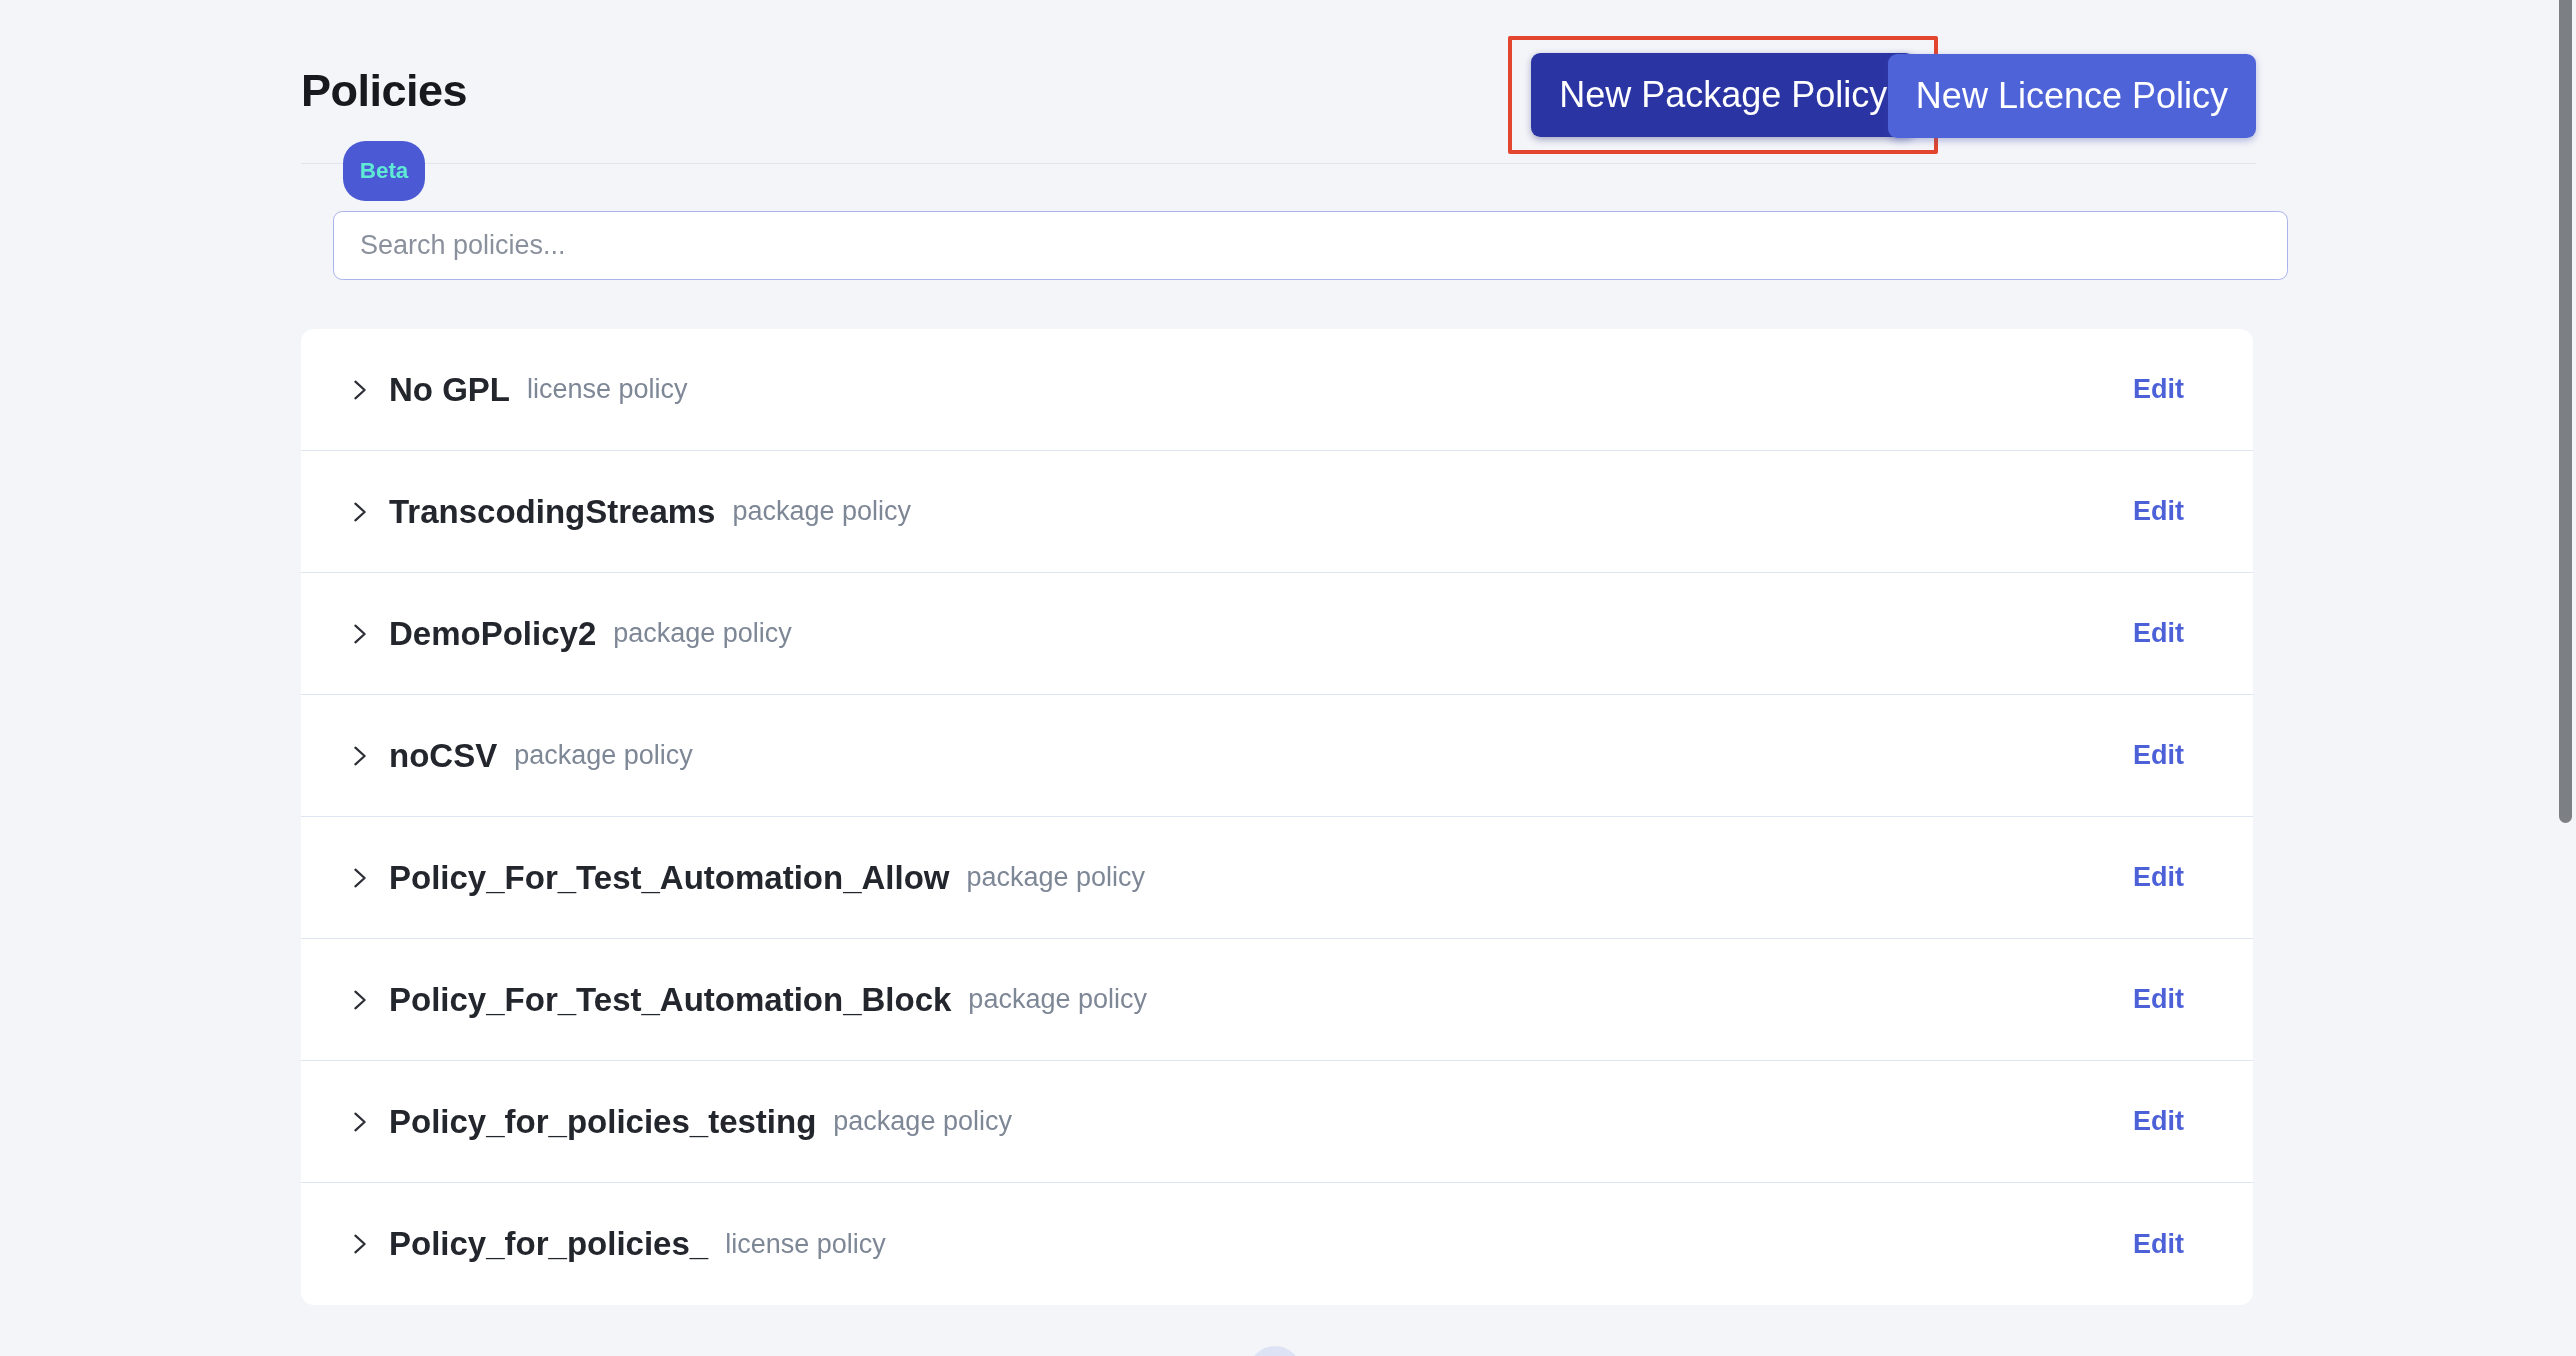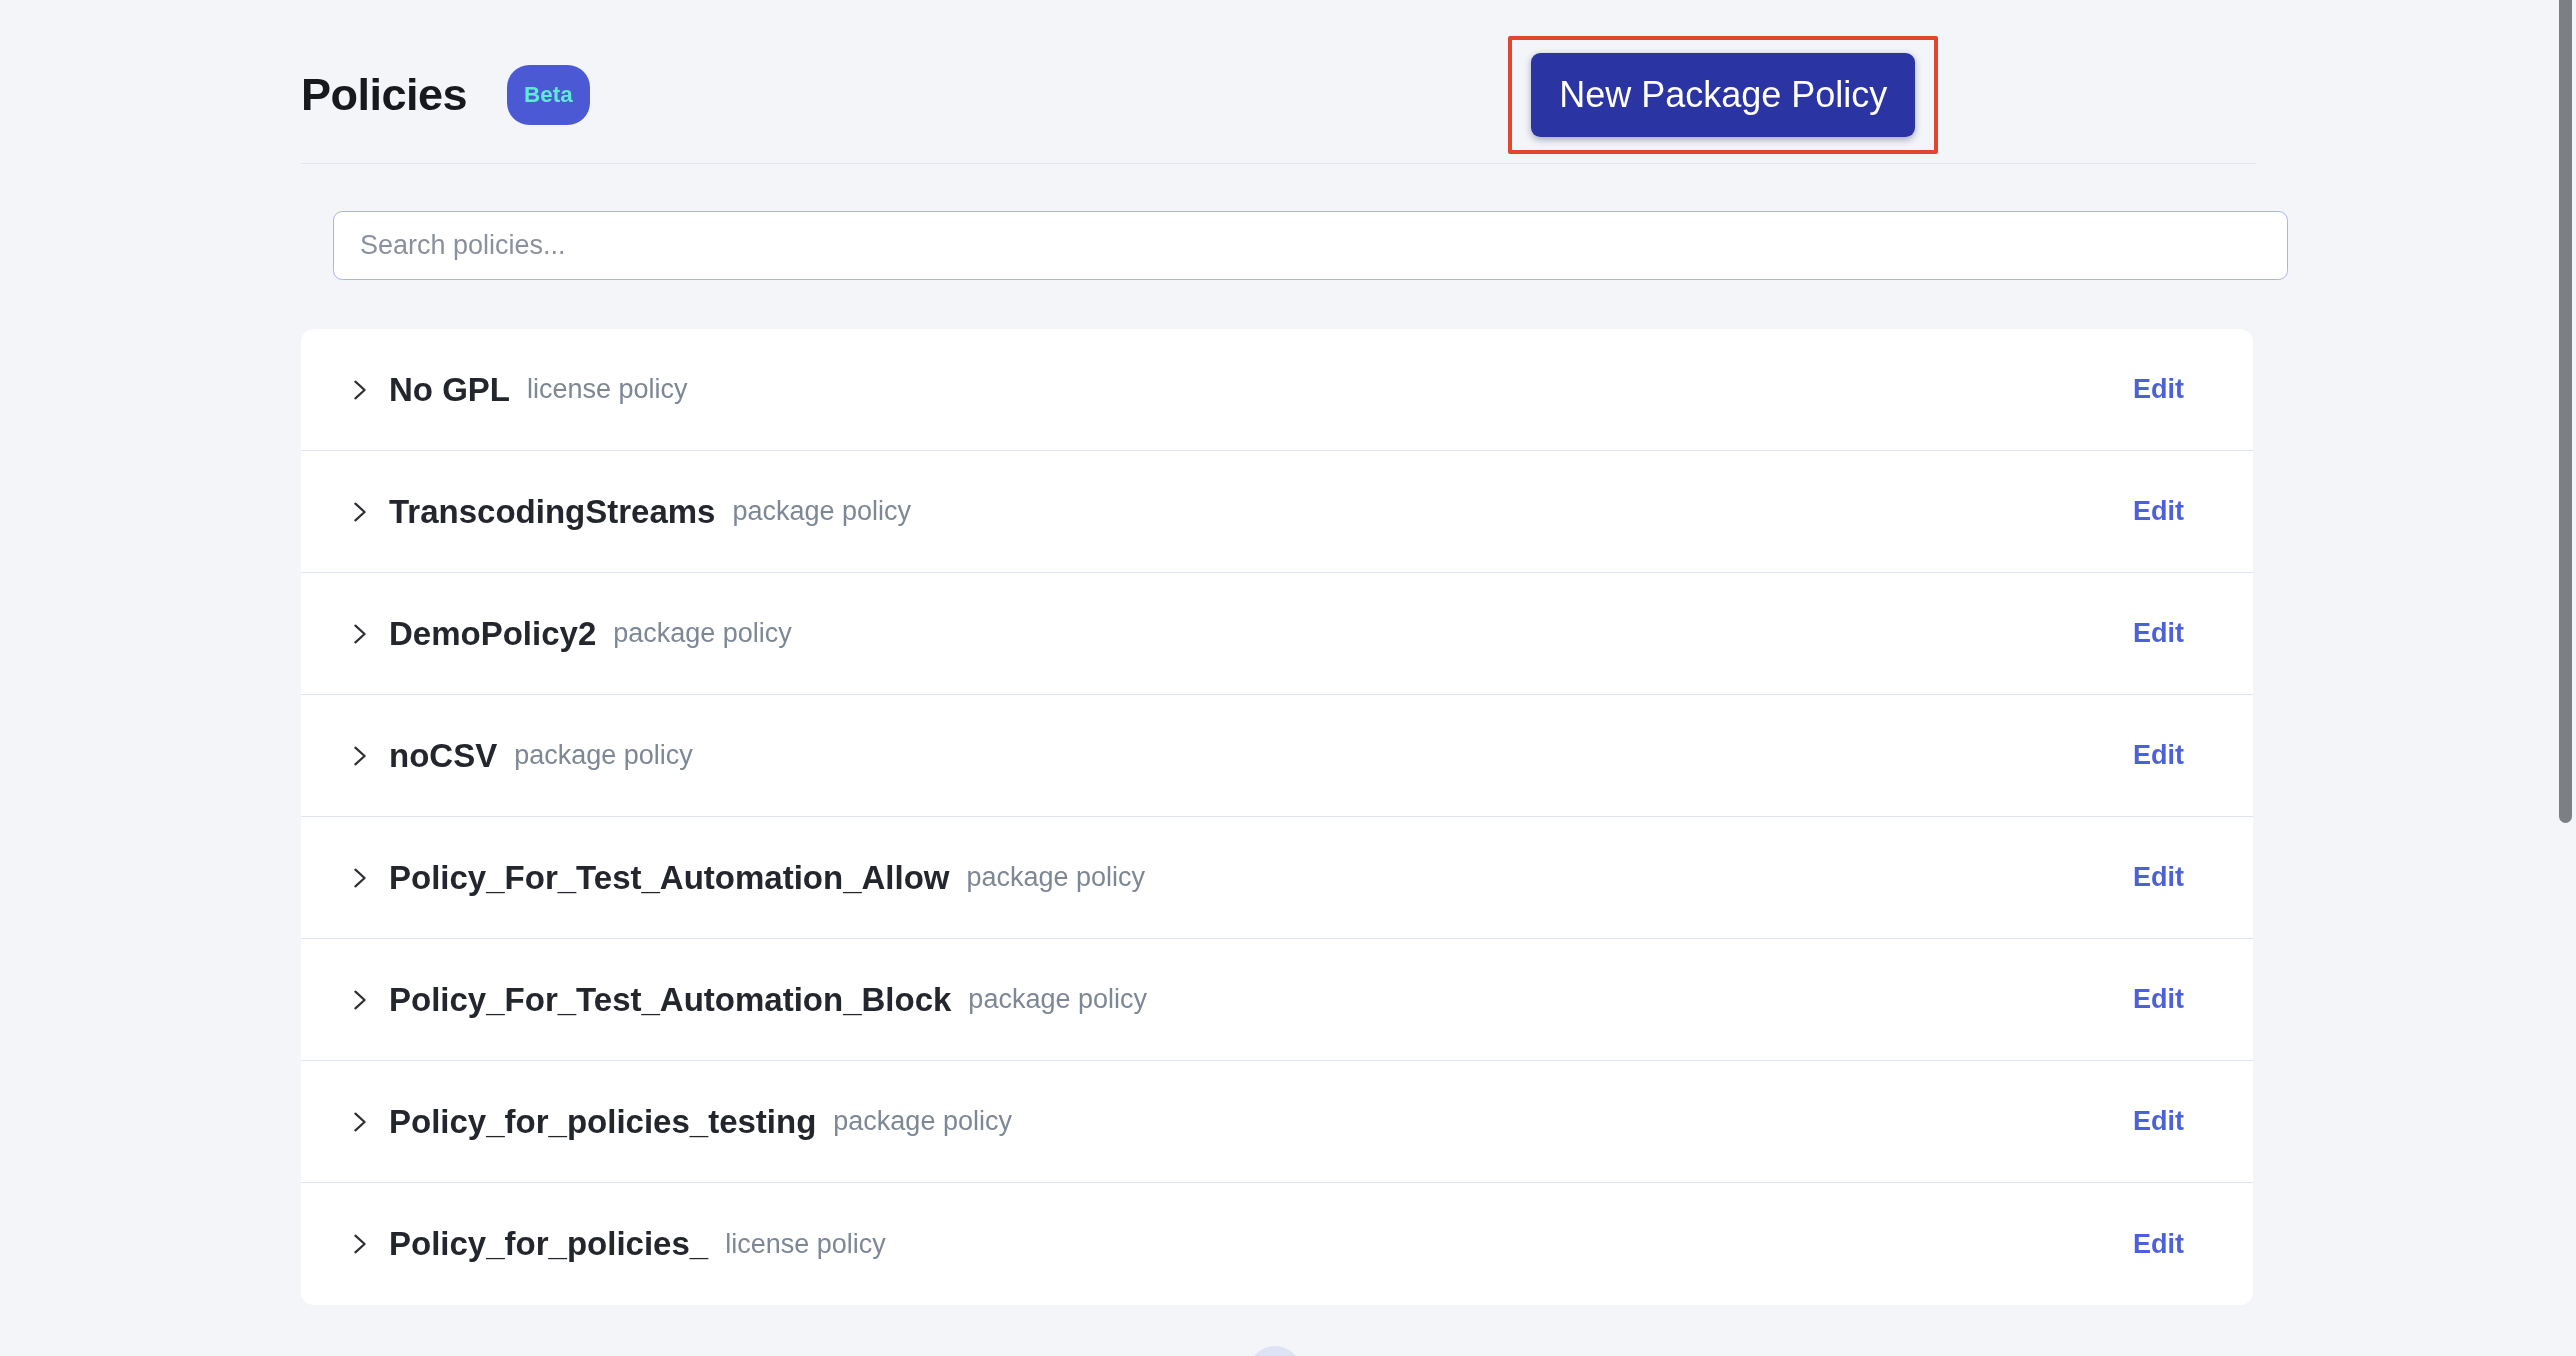--- a/index.html
+++ b/index.html
@@ -19,21 +19,21 @@
     font-family: "Liberation Sans", "DejaVu Sans", sans-serif;
     background: var(--page-bg);
     color: #23262d;
   }
   .page { position: relative; width: 2576px; height: 1356px; }
   .content { position: absolute; left: 301px; top: 0; width: 1955px; }
 
   
   .header { position: absolute; left: 0; top: 0; width: 100%; height: 164px;
             border-bottom: 1.9px solid #e3e5ec; }
-  .title-group { position: absolute; left: 0; top: 65px; display: flex; align-items: center; gap: 40px; }
+  .title-group { position: absolute; left: 0; top: 65px; display: flex; align-items: center; gap: 24px; flex-direction: column; }
   .page-title { font-size: 45px; font-weight: 600; color: #17191e; letter-spacing: -0.5px; }
   .beta-badge { background: var(--badge); color: #5eead4; font-size: 22.4px; font-weight: 700;
                 padding: 19px 17px; border-radius: 22.4px; line-height: 1; }
 
   .annotation-box { position: absolute; top: 36px; right: 318px;
                     border: 4.7px solid var(--annotation); border-radius: 1.9px;
                     padding: 13px 18.7px; }
   .btn { display: flex; align-items: center; justify-content: center;
          height: 84px; border: none; border-radius: 9.3px; color: #fff;
          font-size: 36px; font-weight: 500; white-space: nowrap; cursor: pointer;
@@ -82,20 +82,21 @@
     <div class="header">
       <div class="title-group">
         <h1 class="page-title">Policies</h1>
         <span class="beta-badge">Beta</span>
       </div>
 
       <div class="annotation-box">
         <button class="btn btn-dark">New Package Policy</button>
       </div>
 
+      <button class="btn btn-light">New Licence Policy</button>
     </div>
 
     <div class="search-wrap">
       <input class="search-input" type="text" placeholder="Search policies..." style="">
     </div>
 
     <div class="list">
 
     <div class="row" style="">
         <span class="chev">

